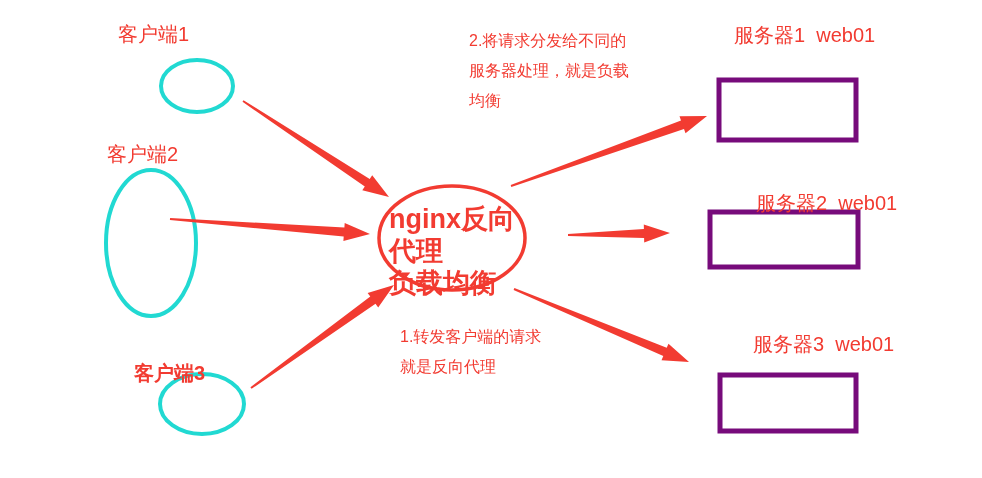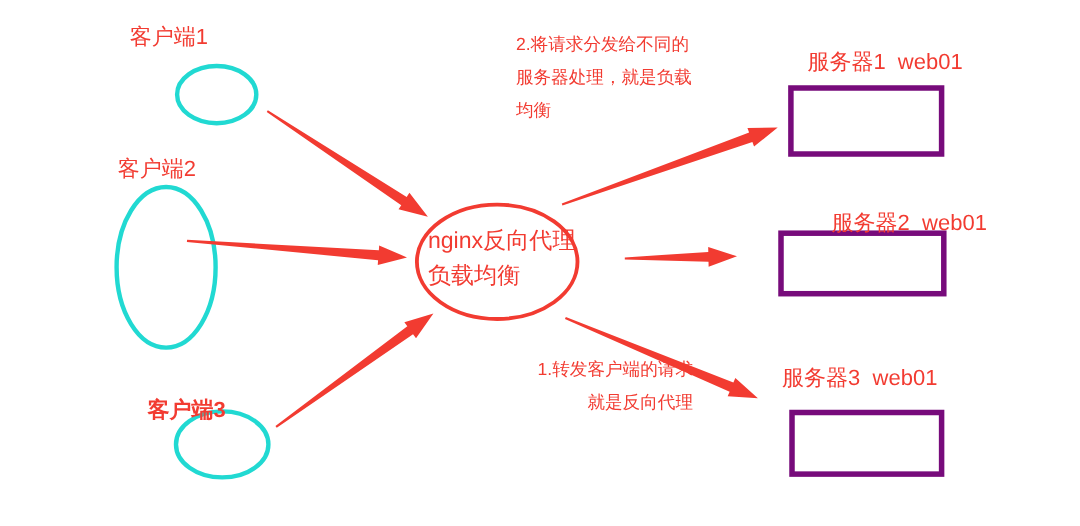--- a/index.html
+++ b/index.html
@@ -43,22 +43,23 @@
     position: absolute;
     color: var(--red);
     white-space: pre-line;
     line-height: 1.3;
   }
   .client-label, .server-label {
     font-size: 20px;
     white-space: pre;
   }
   .proxy-label {
-    font-size: 21px;
+    font-size: 27px;
     line-height: 32px;
+    font-weight: bold;
   }
   .note {
     font-size: 16px;
     line-height: 30px;
   }
 </style>
 </head>
 <body>
 
 <div class="canvas">
@@ -88,20 +89,20 @@
   <div class="label client-label" style="left:118px; top:21px;">客户端1</div>
   <div class="label client-label" style="left:107px; top:141px;">客户端2</div>
   <div class="label client-label" style="left:134px; top:360px;font-weight:bold;">客户端3</div>
 
   <div class="label proxy-label" style="left:389px; top:203px; width:140px;">nginx反向代理
 负载均衡</div>
 
   <div class="label note" style="left:469px; top:26px; width:230px;">2.将请求分发给不同的
 服务器处理，就是负载
 均衡</div>
-  <div class="label note" style="left:410px; top:322px; width:220px;text-align:right;">1.转发客户端的请求
+  <div class="label note" style="left:400px; top:322px; width:220px;">1.转发客户端的请求
 就是反向代理</div>
 
-  <div class="label server-label" style="left:734px; top:44px;">服务器1  web01</div>
+  <div class="label server-label" style="left:734px; top:22px;">服务器1  web01</div>
   <div class="label server-label" style="left:756px; top:190px;">服务器2  web01</div>
-  <div class="label server-label" style="left:711px; top:331px;">服务器3  web01</div>
+  <div class="label server-label" style="left:753px; top:331px;">服务器3  web01</div>
 
 </div>
 
 </body></html>

